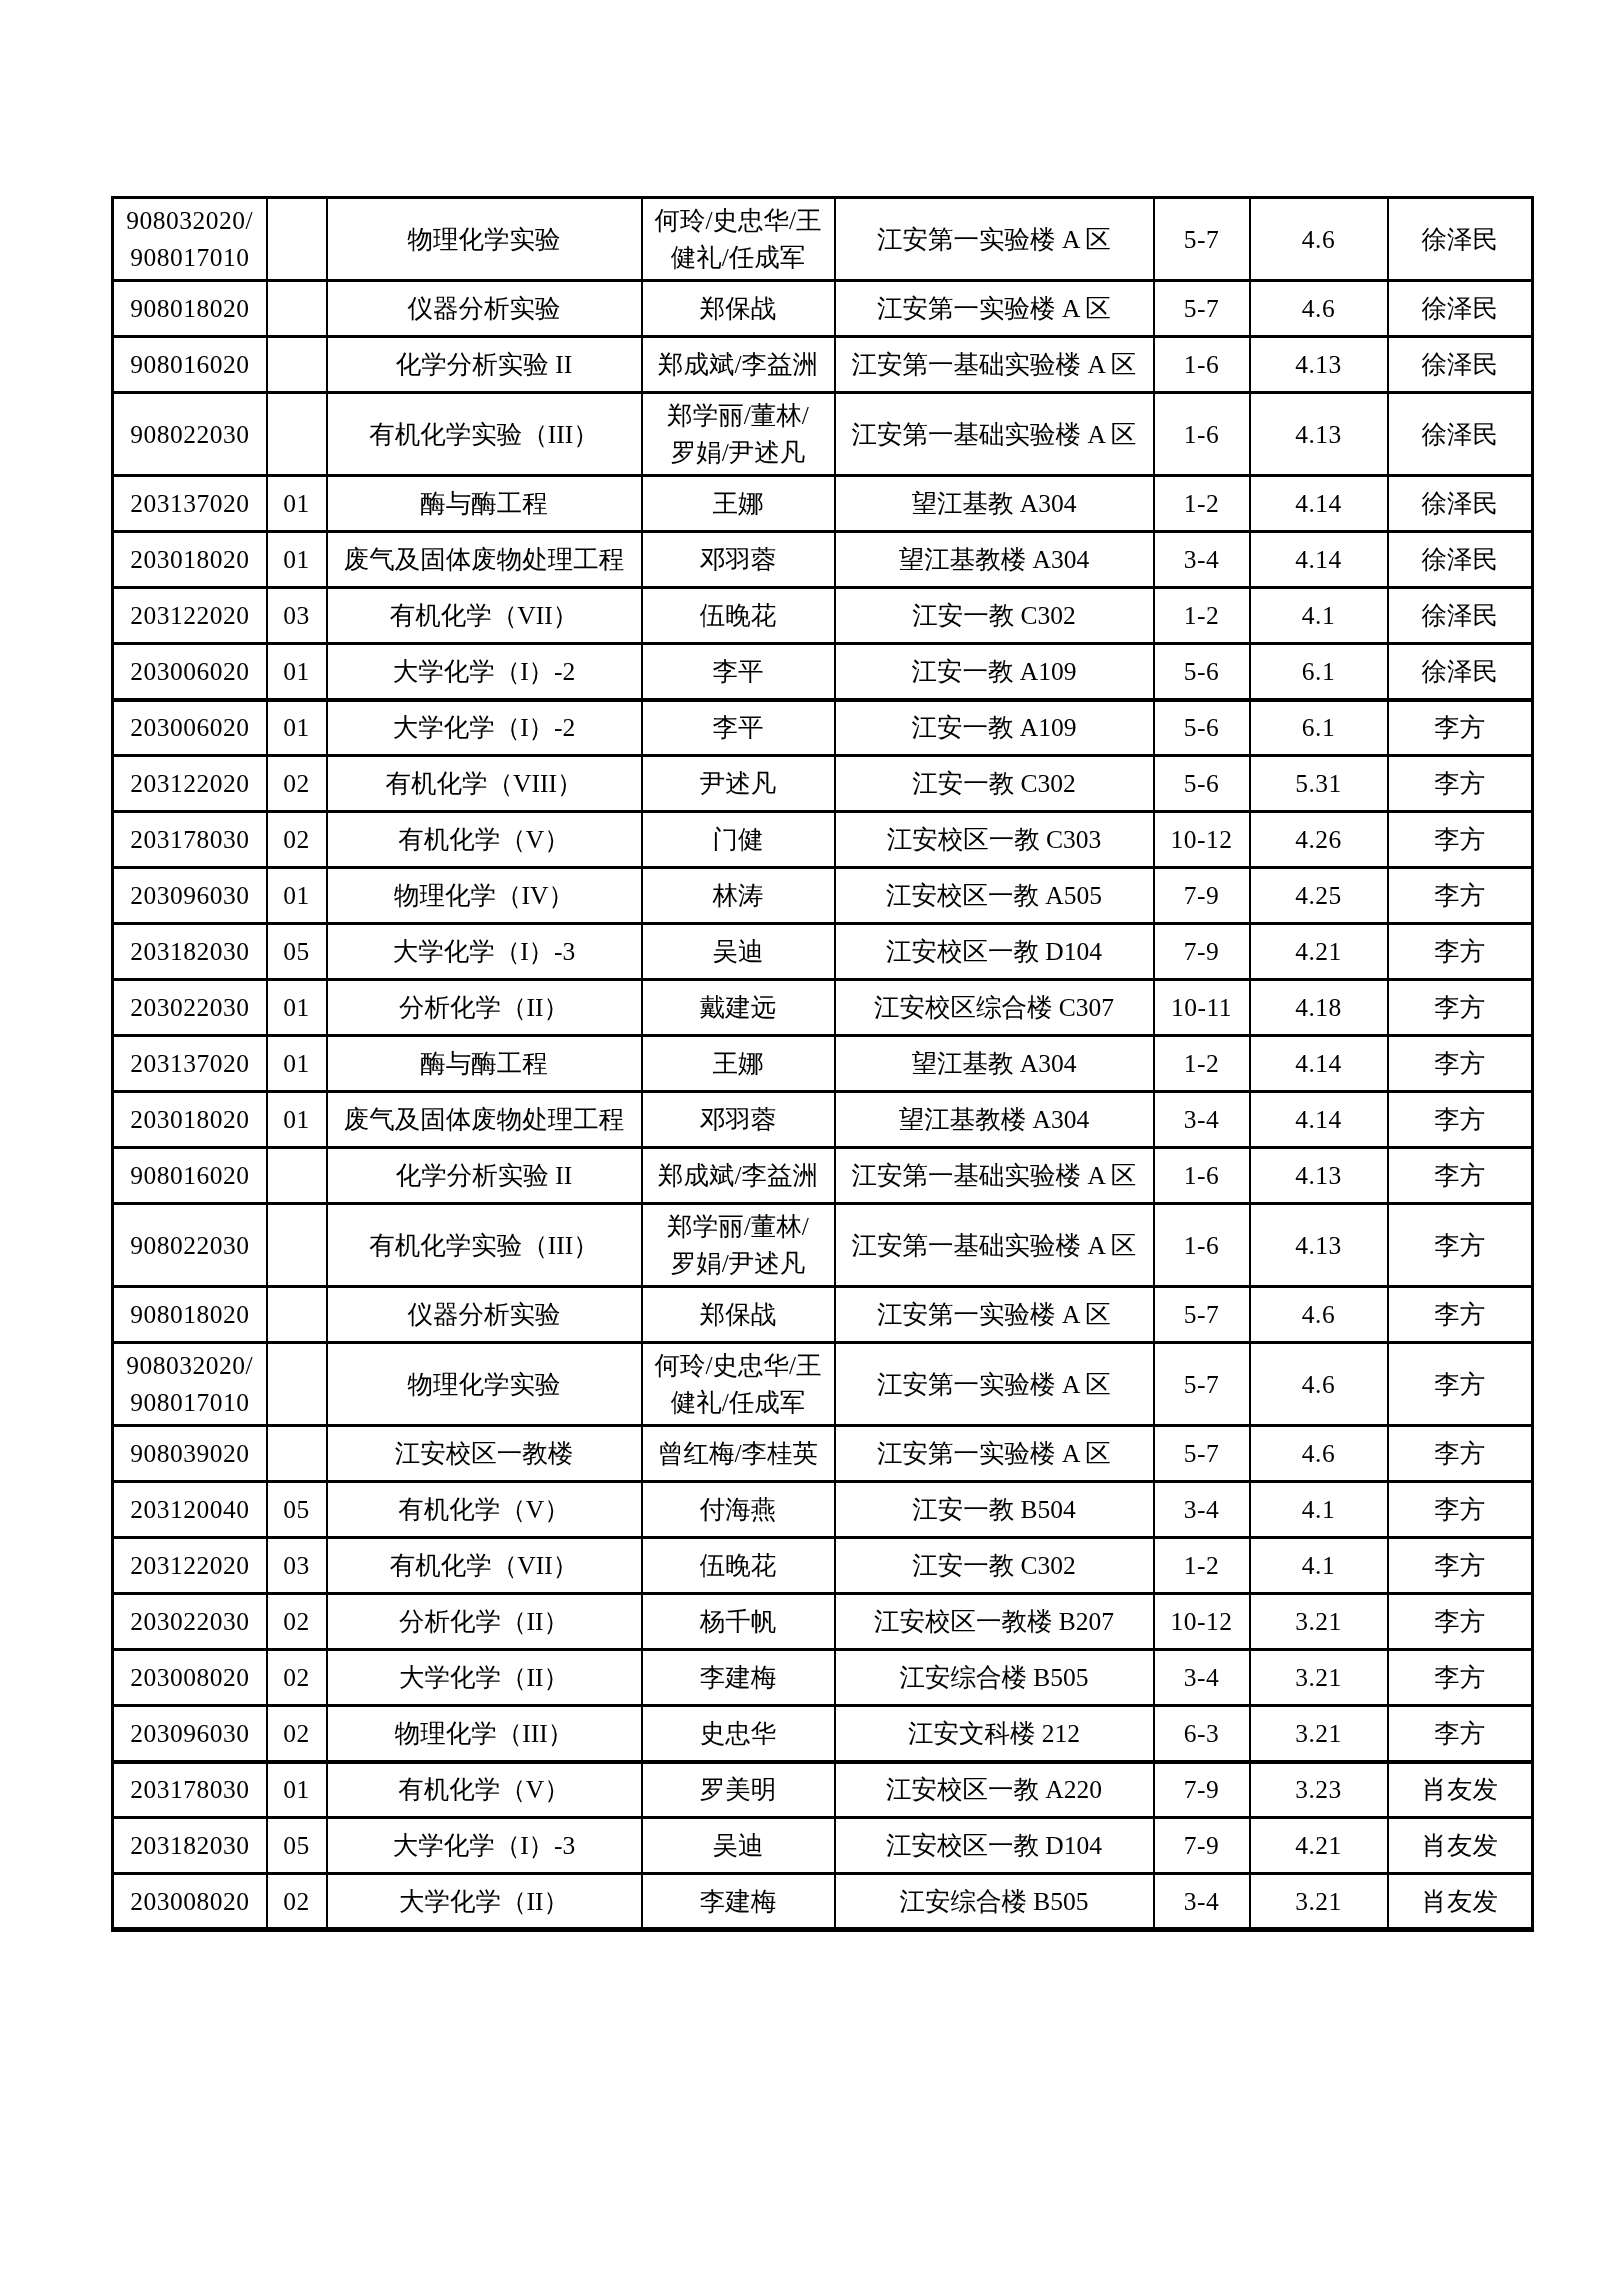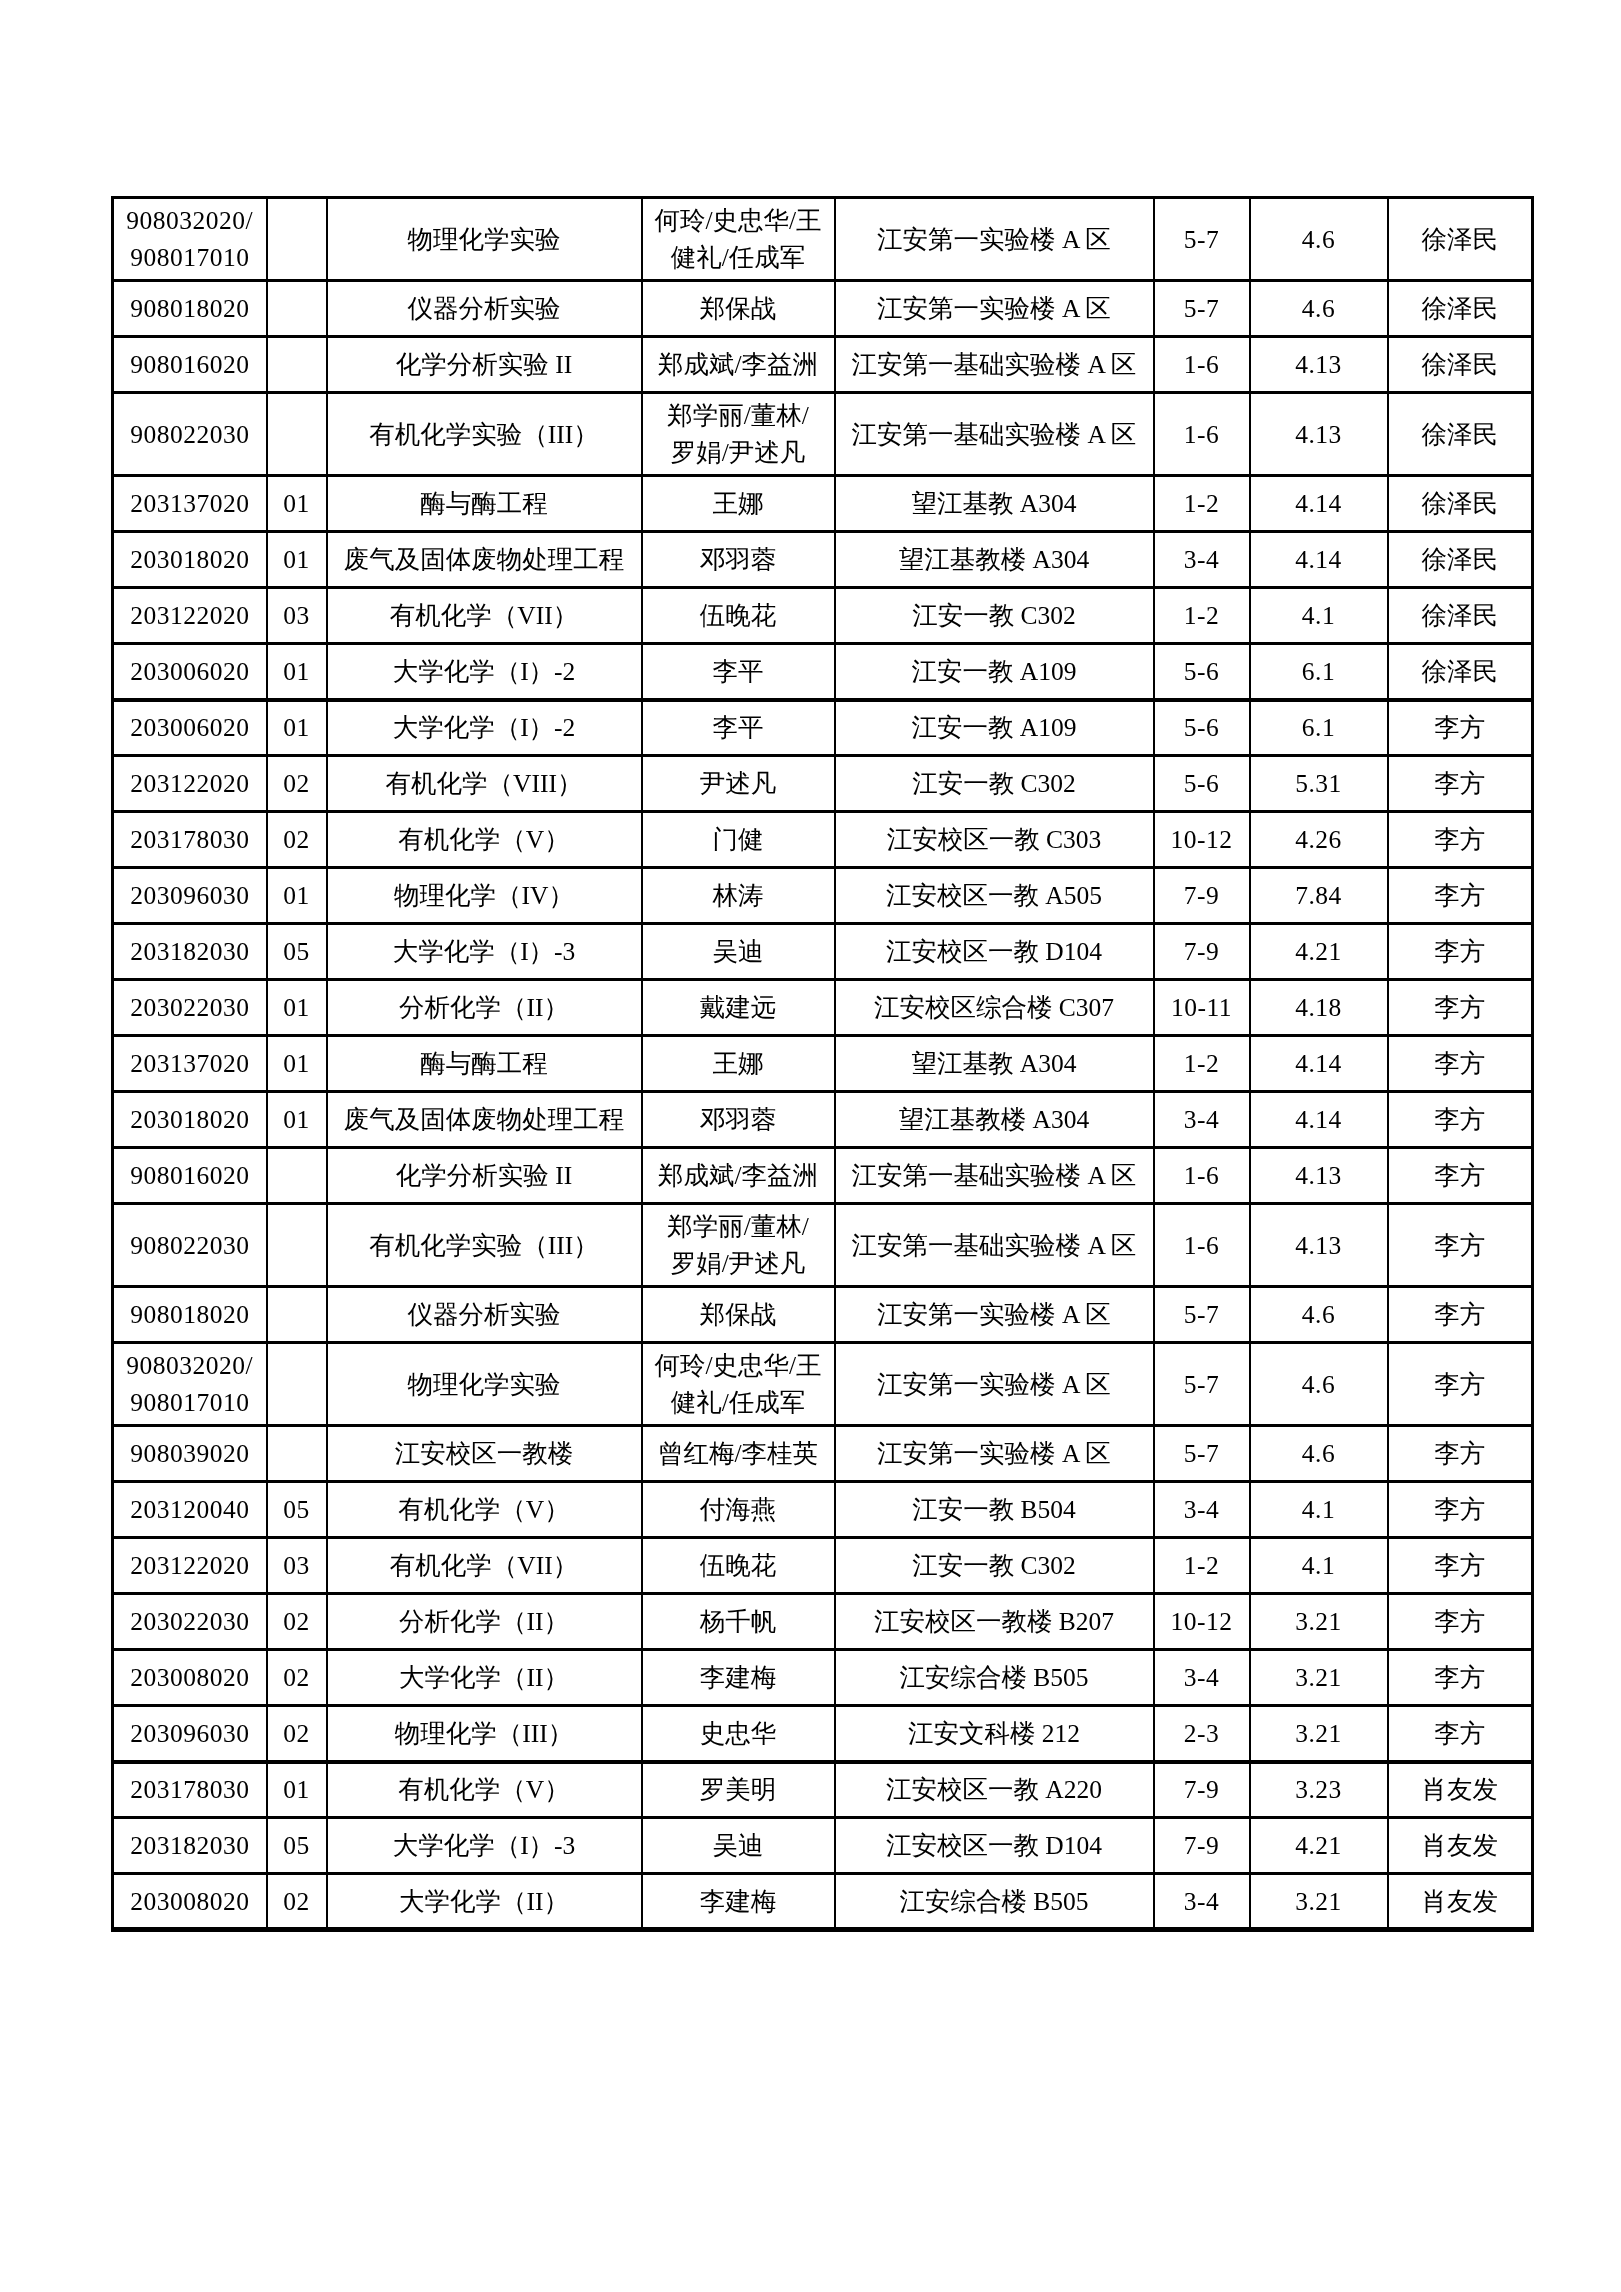--- a/index.html
+++ b/index.html
@@ -190,21 +190,21 @@
     <td>李方</td>
   </tr>
 
   <tr>
     <td class="num">203096030</td>
     <td class="num">01</td>
     <td>物理化学（IV）</td>
     <td>林涛</td>
     <td>江安校区一教 A505</td>
     <td class="num">7-9</td>
-    <td class="num">7.84</td>
+    <td class="num">4.25</td>
     <td>李方</td>
   </tr>
 
   <tr>
     <td class="num">203182030</td>
     <td class="num">05</td>
     <td>大学化学（I）-3</td>
     <td>吴迪</td>
     <td>江安校区一教 D104</td>
     <td class="num">7-9</td>
@@ -346,21 +346,21 @@
     <td class="num">3.21</td>
     <td>李方</td>
   </tr>
 
   <tr>
     <td class="num">203096030</td>
     <td class="num">02</td>
     <td>物理化学（III）</td>
     <td>史忠华</td>
     <td>江安文科楼 212</td>
-    <td class="num">2-3</td>
+    <td class="num">6-3</td>
     <td class="num">3.21</td>
     <td>李方</td>
   </tr>
 
 
   <tr class="thick-top">
     <td class="num">203178030</td>
     <td class="num">01</td>
     <td>有机化学（V）</td>
     <td>罗美明</td>

